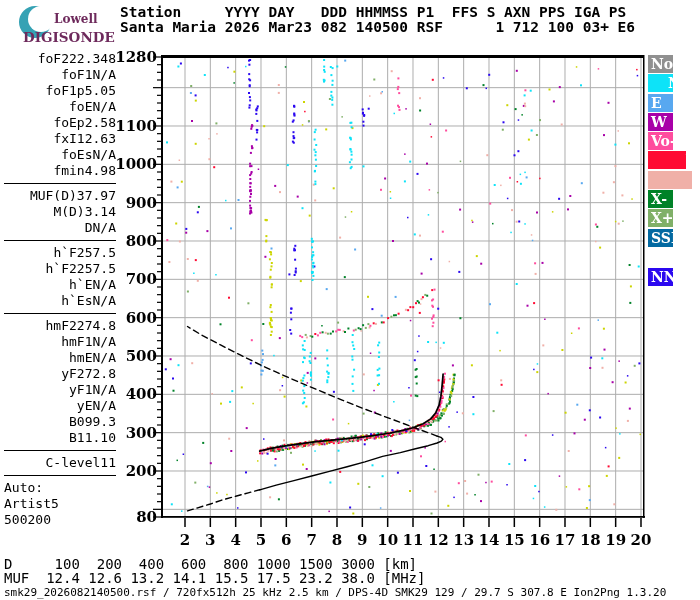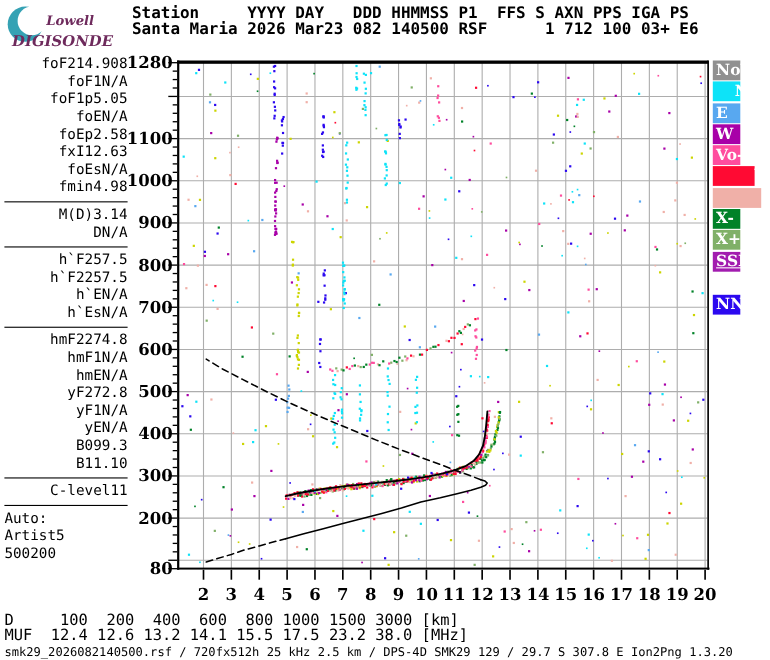--- a/index.html
+++ b/index.html
@@ -1,19 +1,19 @@
 <!DOCTYPE html>
 <html><head>
 <meta charset="utf-8">
 <style>
   html,body{margin:0;padding:0;background:#ffffff;}
   #screen{position:relative;width:700px;height:600px;background:#ffffff;overflow:hidden;
           font-family:"DejaVu Sans Mono","Liberation Mono",monospace;color:#000;}
   
-  #logo{position:absolute;left:4px;top:2px;width:112px;height:46px;font-style:italic;}
+  #logo{position:absolute;left:16px;top:2px;width:112px;height:46px;}
   
   #header{position:absolute;left:120px;top:5px;white-space:pre;
           font:bold 14.5px "DejaVu Sans Mono","Liberation Mono",monospace;line-height:15px;}
   
   #panel{position:absolute;left:4px;top:51px;width:112px;
          font:13px "DejaVu Sans Mono","Liberation Mono",monospace;}
   .prow{display:flex;justify-content:flex-end;line-height:16px;height:16px;}
   .prow .plabel{white-space:pre;}
   .prow .pvalue{white-space:pre;}
   .psep{border-top:1px solid #000;margin:4px 0 4px 0;height:0;}
@@ -42,21 +42,21 @@
       <text id="logo-top-text" x="38" y="21" font-family="DejaVu Serif, Liberation Serif, serif" font-size="12" font-weight="bold" fill="#6E2A5C">Lowell</text>
       <text id="logo-bottom-text" x="7" y="40" font-family="DejaVu Serif, Liberation Serif, serif" font-size="13.5" font-weight="bold" fill="#6E2A5C">DIGISONDE</text>
     </svg>
   </div>
 
   <div id="header"><div>Station     YYYY DAY   DDD HHMMSS P1  FFS S AXN PPS IGA PS</div><div>Santa Maria 2026 Mar23 082 140500 RSF      1 712 100 03+ E6</div></div>
 
   <div id="panel">
       <div class="prow">
         <span class="plabel">foF2</span>
-        <span class="pvalue">14.908</span>
+        <span class="pvalue">22.348</span>
       </div>
       <div class="prow">
         <span class="plabel">foF1</span>
         <span class="pvalue">N/A</span>
       </div>
       <div class="prow">
         <span class="plabel">foF1p</span>
         <span class="pvalue">5.05</span>
       </div>
       <div class="prow">
@@ -73,20 +73,24 @@
       </div>
       <div class="prow">
         <span class="plabel">foEs</span>
         <span class="pvalue">N/A</span>
       </div>
       <div class="prow">
         <span class="plabel">fmin</span>
         <span class="pvalue">4.98</span>
       </div>
       <div class="psep"></div>
+      <div class="prow">
+        <span class="plabel">MUF(D)</span>
+        <span class="pvalue">37.97</span>
+      </div>
       <div class="prow">
         <span class="plabel">M(D)</span>
         <span class="pvalue">3.14</span>
       </div>
       <div class="prow">
         <span class="plabel">D</span>
         <span class="pvalue">N/A</span>
       </div>
       <div class="psep"></div>
       <div class="prow">
@@ -1498,21 +1502,21 @@
   <div id="legend">
       <div class="legend-item" style="background: rgb(144, 144, 144);">NoVal</div>
       <div class="legend-item" style="background: rgb(13, 227, 248); padding-left: 20px;">NNE</div>
       <div class="legend-item" style="background: rgb(88, 168, 240);">E</div>
       <div class="legend-item" style="background: rgb(168, 0, 168);">W</div>
       <div class="legend-item" style="background: rgb(255, 77, 158);">Vo-</div>
       <div class="legend-item" style="background: rgb(255, 10, 51); padding-left: 38px;">Vo+</div>
       <div class="legend-item" style="background: rgb(240, 176, 168); padding-left: 44px;">SSW</div>
       <div class="legend-item" style="background: rgb(0, 130, 40);">X-</div>
       <div class="legend-item" style="background: rgb(128, 176, 104);">X+</div>
-      <div class="legend-item" style="background: #a21caf; text-decoration: underline;">SSE</div>
+      <div class="legend-item" style="background: #0369a1;">SSE</div>
       <div class="legend-item" style="background: rgb(43, 8, 240); margin-top: 21px;">NNW</div>
     </div>
 
   <div id="bottom">
     <div class="bline">D     100  200  400  600  800 1000 1500 3000 [km]</div>
     <div class="bline">MUF  12.4 12.6 13.2 14.1 15.5 17.5 23.2 38.0 [MHz]</div>
     <div id="file-line">smk29_2026082140500.rsf / 720fx512h 25 kHz 2.5 km / DPS-4D SMK29 129 / 29.7 S 307.8 E Ion2Png 1.3.20</div>
   </div>
 
 </div>

